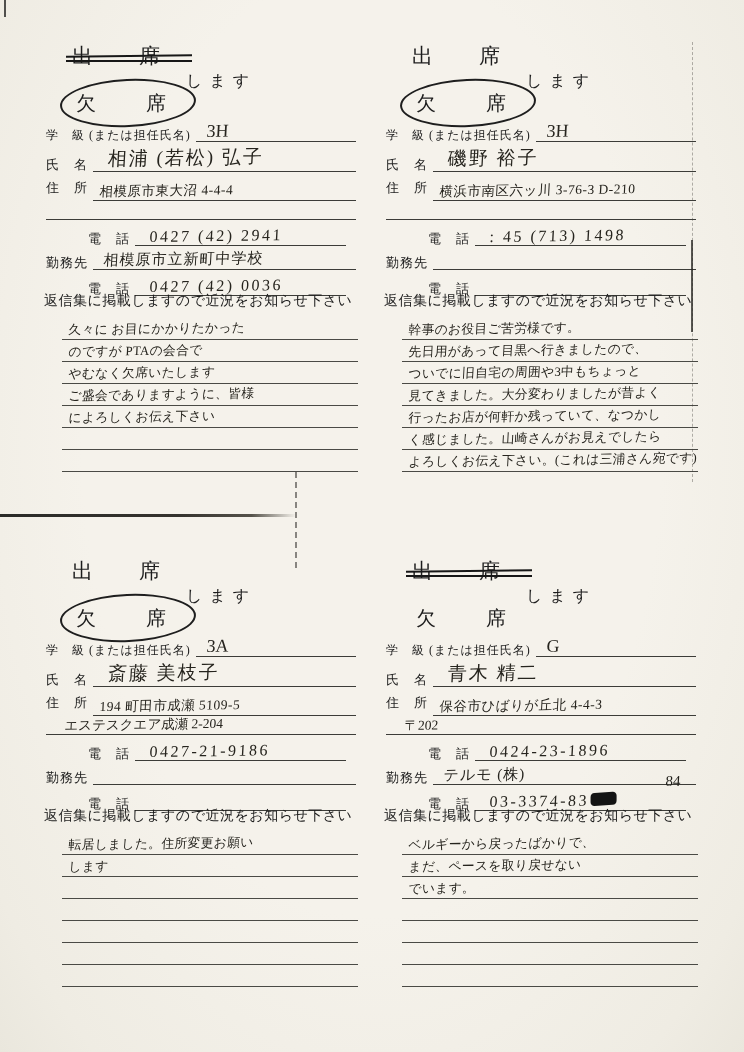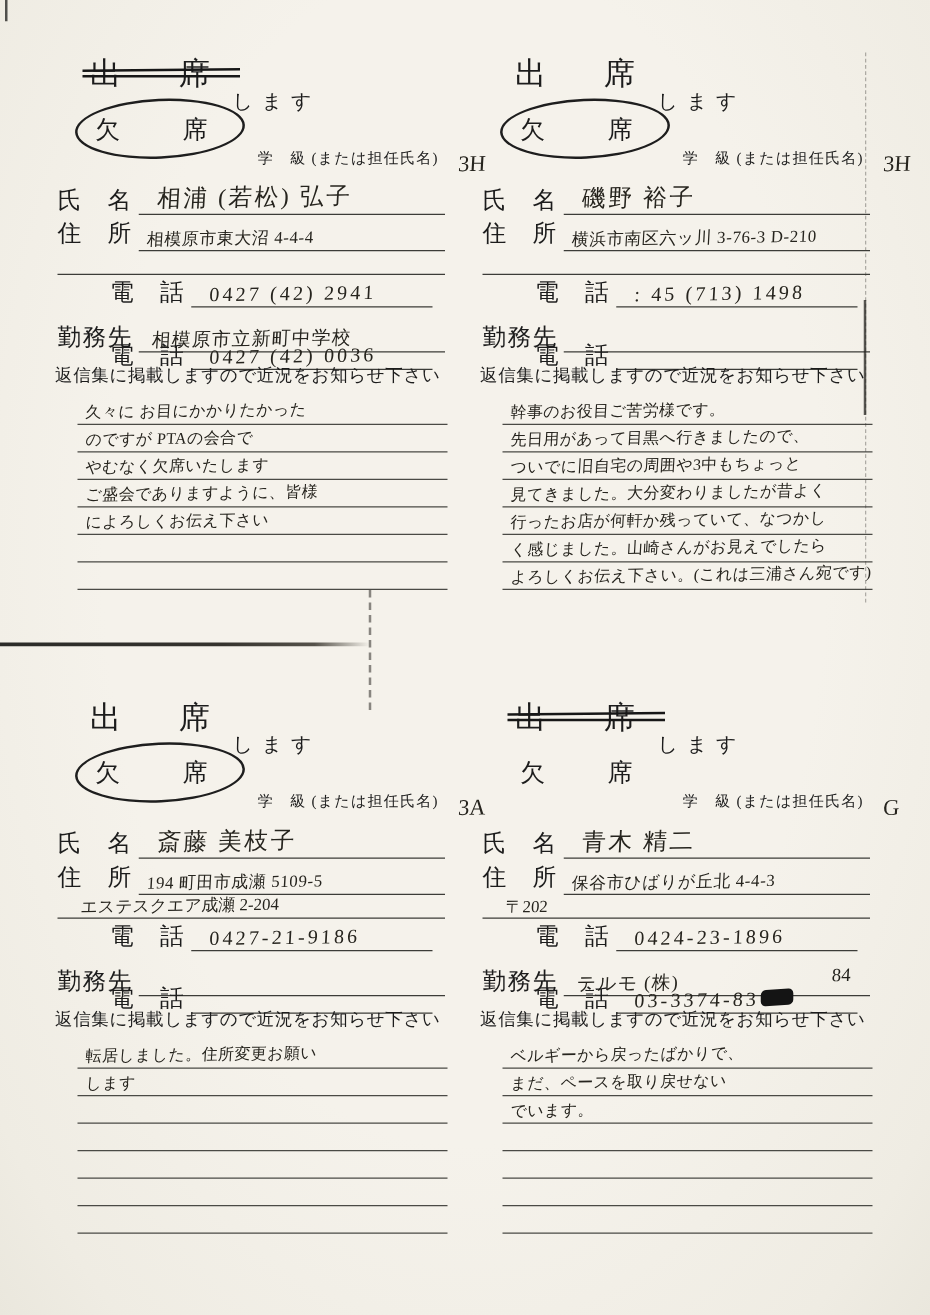--- a/index.html
+++ b/index.html
@@ -14,47 +14,47 @@
     color:#1c1c1c;
   }
   .form{position:absolute;width:316px;height:470px;}
   .form-0{left:44px;top:38px;}
   .form-1{left:384px;top:38px;}
   .form-2{left:44px;top:553px;}
   .form-3{left:384px;top:553px;}
 
   
   .attend-box{position:absolute;left:28px;top:4px;height:30px;}
-  .attend-text{font-size:25px;letter-spacing:46px;white-space:nowrap;margin-top:24px;}
+  .attend-text{font-size:21px;letter-spacing:46px;white-space:nowrap;margin-top:24px;}
   .strike{display:none;}
   .strike.show{display:block;}
   .strike .s1,.strike .s2{position:absolute;left:-6px;width:126px;height:2px;background:#171717;}
   .strike .s1{top:13px;transform:rotate(-0.6deg);}
   .strike .s2{top:18px;}
   .shimasu{position:absolute;left:142px;top:33px;font-size:16px;letter-spacing:7px;white-space:nowrap;}
   .absent-box{position:absolute;left:22px;top:44px;width:126px;height:40px;}
   .absent-text{position:absolute;left:10px;top:8px;font-size:20px;letter-spacing:50px;white-space:nowrap;}
   .absent-circle{display:none;position:absolute;left:-6px;top:-3px;width:132px;height:44px;
     border:2px solid #1e1e1e;border-radius:50%;transform:rotate(-2.5deg);}
   .absent-circle.show{display:block;}
 
   
   .row{position:absolute;display:flex;align-items:flex-end;}
-  .lbl{font-size:19px;letter-spacing:1px;white-space:nowrap;padding-right:5px;line-height:1.1;}
+  .lbl{font-size:13px;letter-spacing:1px;white-space:nowrap;padding-right:5px;line-height:1.1;}
   .lbl.small{font-size:12px;}
   .fill{flex:1;border-bottom:1.3px solid #3c3c38;position:relative;height:100%;}
   .val{position:absolute;bottom:-1px;left:6px;white-space:nowrap;}
   .hw{color:#26241e;transform:rotate(-0.8deg) skewX(-4deg);transform-origin:left bottom;display:inline-block;}
 
-  .r-class{left:2px;top:82px;width:310px;height:22px;flex-direction:column;}
+  .r-class{left:2px;top:82px;width:310px;height:22px;}
   .r-name{left:2px;top:108px;width:310px;height:26px;}
   .r-addr{left:2px;top:138px;width:310px;height:24px;align-items:center;}
   .r-addr2{left:2px;top:166px;width:310px;height:16px;}
   .r-phone{left:44px;top:186px;width:258px;height:22px;}
-  .r-work{left:2px;top:220px;width:310px;height:24px;}
+  .r-work{left:2px;top:208px;width:310px;height:24px;}
   .r-phone2{left:44px;top:236px;width:258px;height:22px;}
 
   .v-class{font-size:18px;left:10px;}
   .v-name{font-size:19px;left:14px;letter-spacing:2px;}
   .v-addr{font-size:13.5px;letter-spacing:0.5px;}
   .v-addr2{font-size:13.5px;left:18px;}
   .v-phone{font-size:16px;left:14px;letter-spacing:2.5px;}
   .v-work{font-size:15px;left:10px;letter-spacing:1px;}
 
   .correction{display:inline-block;position:absolute;right:6px;top:-15px;font-size:15px;color:#201f1a;}

